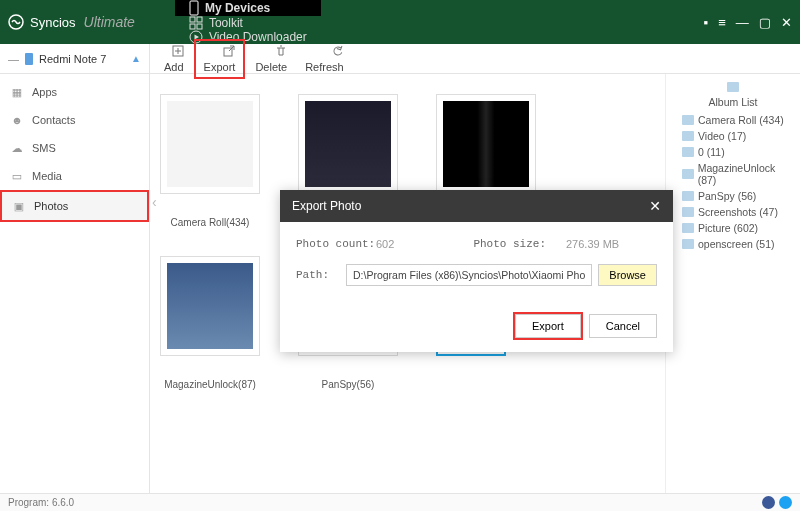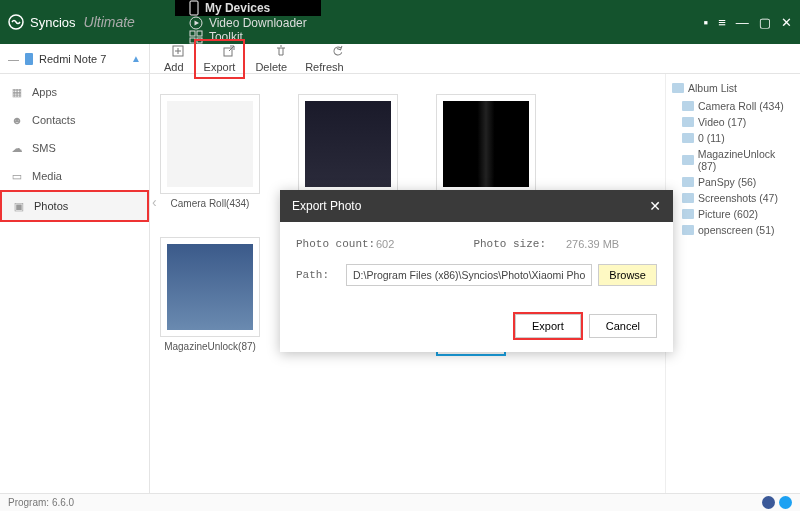--- a/index.html
+++ b/index.html
@@ -23,24 +23,24 @@
 .s-item { display: flex; align-items: center; gap: 8px; padding: 7px 10px; font-size: 11px; color: #555; cursor: pointer; }
 .s-item.active { background: #f5f5f5; color: #333; }
 .s-item.hl { border: 2px solid #e33; }
 .s-ico { width: 14px; height: 14px; display: inline-flex; align-items: center; justify-content: center; color: #999; }
 .content { flex: 1; display: flex; position: relative; }
 .grid-area { flex: 1; padding: 20px 10px; overflow: hidden; position: relative; }
 .grid { display: flex; flex-wrap: wrap; gap: 28px 38px; }
 .album { width: 100px; text-align: center; cursor: pointer; }
 .thumb { width: 100px; height: 100px; border: 1px solid #ddd; padding: 6px; background: #fff; display: flex; align-items: center; justify-content: center; }
 .thumb-inner { width: 100%; height: 100%; background: #888; }
-.album-label { font-size: 10px; color: #555; margin-top: 4px; }
+.album-label { font-size: 10px; color: #555; margin-top: 23px; }
 .scroll-chev { position: absolute; left: 2px; top: 120px; color: #bbb; font-size: 14px; cursor: pointer; }
 .right-panel { width: 135px; border-left: 1px solid #eee; padding: 8px 6px; font-size: 10.5px; }
-.rp-title { display: flex; align-items: center; gap: 4px; color: #555; margin-bottom: 4px; }
+.rp-title { display: flex; align-items: center; gap: 4px; color: #555; margin-bottom: 4px; flex-direction: column; }
 .rp-item { display: flex; align-items: center; gap: 4px; padding: 2px 0 2px 10px; color: #555; cursor: pointer; }
 .rp-ico { width: 12px; height: 10px; background: #b8d4e8; border-radius: 1px; display: inline-block; }
 .dialog { position: absolute; left: 280px; top: 190px; width: 393px; background: #fff; box-shadow: 0 2px 12px rgba(0,0,0,0.25); z-index: 10; }
 .dlg-head { background: #3a3a3a; color: #fff; padding: 8px 12px; font-size: 12px; display: flex; align-items: center; }
 .dlg-close { margin-left: auto; cursor: pointer; font-size: 14px; }
 .dlg-body { padding: 16px 16px 14px; }
 .dlg-row { display: flex; align-items: center; font-size: 11px; color: #666; margin-bottom: 14px; }
 .dlg-row .lbl { width: 80px; font-family: Liberation Mono, monospace; }
 .dlg-row .val { width: 90px; color: #999; }
 .path-input { flex: 1; border: 1px solid #ccc; padding: 4px 6px; font-size: 10.5px; color: #444; }
@@ -68,33 +68,33 @@
   </div>
   <div class="nav-tabs">
     <div class="nav-tab active">
       <svg width="10" height="16">
           <rect x="1" y="1" width="8" height="14" rx="1" fill="none" stroke="#fff"></rect>
         </svg>
       <span>My Devices</span>
     </div>
     <div class="nav-tab">
       <svg width="14" height="14">
-          <circle cx="7" cy="7" r="6" fill="none" stroke="#ddd"></circle>
-          <path d="M5.5 4.5 L10 7 L5.5 9.5 Z" fill="#ddd"></path>
-        </svg>
-      <span>Video Downloader</span>
-    </div>
-    <div class="nav-tab">
-      <svg width="14" height="14">
           <rect x="1" y="1" width="5" height="5" fill="none" stroke="#ddd"></rect>
           <rect x="8" y="1" width="5" height="5" fill="none" stroke="#ddd"></rect>
           <rect x="1" y="8" width="5" height="5" fill="none" stroke="#ddd"></rect>
           <rect x="8" y="8" width="5" height="5" fill="none" stroke="#ddd"></rect>
         </svg>
       <span>Toolkit</span>
+    </div>
+    <div class="nav-tab">
+      <svg width="14" height="14">
+          <circle cx="7" cy="7" r="6" fill="none" stroke="#ddd"></circle>
+          <path d="M5.5 4.5 L10 7 L5.5 9.5 Z" fill="#ddd"></path>
+        </svg>
+      <span>Video Downloader</span>
     </div>
   </div>
   <div class="win-ctrls">
     <span>▪</span>
     <span>≡</span>
     <span>—</span>
     <span>▢</span>
     <span>✕</span>
   </div>
 </div>

